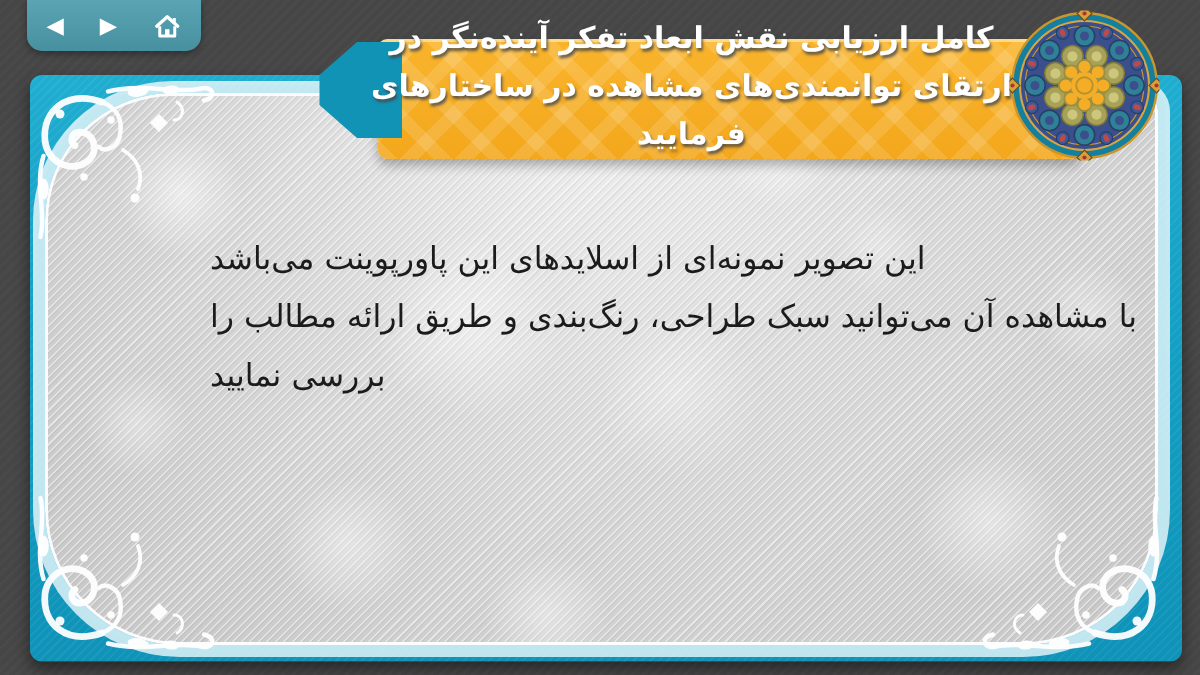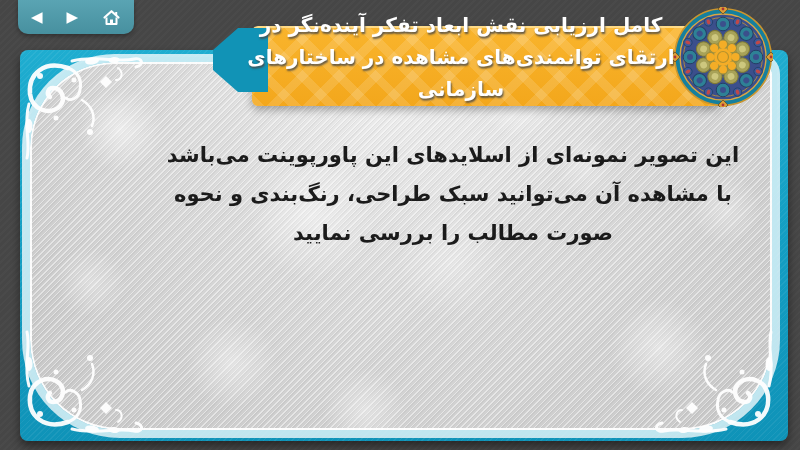--- a/index.html
+++ b/index.html
@@ -86,23 +86,23 @@
     direction:rtl;text-align:center;
     color:#ffffff;font-weight:bold;font-size:20px;line-height:32px;
     text-shadow:1px 2px 2px rgba(70,70,70,.85);
   }
 
   
   .mandala{position:absolute;left:673px;top:7px;z-index:9;}
 
   
   .body-text{
-    position:absolute;right:34px;left:140px;top:136px;z-index:4;
-    direction:rtl;text-align:center;
-    color:#1b1b1b;font-weight:bold;font-size:21px;line-height:39px;
+    position:absolute;right:34px;left:140px;top:153px;z-index:4;
+    direction:rtl;text-align:left;
+    color:#1b1b1b;font-weight:normal;font-size:21px;line-height:39px;
   }
 
   .flourish path, .flourish circle, .flourish ellipse{vector-effect:non-scaling-stroke;}
 </style>
 </head>
 <body>
 
 <div class="slide">
 
   <div class="frame"></div>
@@ -186,21 +186,21 @@
     </button>
   </div>
 
   <div class="banner"></div>
   <svg class="banner-chevron" width="58" height="68" viewBox="0 0 58 68">
     <path d="M58,2 L28,2 L3,24 L3,44 L28,66 L58,66 Z" fill="#1193b6"></path>
   </svg>
   <div class="slide-title">
     <div>کامل ارزیابی نقش ابعاد تفکر آینده‌نگر در</div>
     <div>ارتقای توانمندی‌های مشاهده در ساختارهای</div>
-    <div>سازمانی</div>
+    <div>فرمایید</div>
   </div>
 
   <svg class="mandala" width="100" height="100" viewBox="0 0 100 100">
     <defs>
       <g id="ptA">
           <circle cx="0" cy="-33" r="6.8" fill="#2e8196" stroke="#253f66" stroke-width="1"></circle>
           <circle cx="0" cy="-33" r="3" fill="#3b4f8c"></circle>
         </g>
       <g id="ptB">
           <circle cx="0" cy="-38" r="4.2" fill="#3b5a9a" stroke="#22406b" stroke-width="0.8"></circle>
@@ -259,16 +259,16 @@
       <circle r="5.5" fill="none" stroke="#b5922d" stroke-width="1.2"></circle>
       <use href="#ptE"></use>
         <use href="#ptE" transform="rotate(90)"></use>
         <use href="#ptE" transform="rotate(180)"></use>
         <use href="#ptE" transform="rotate(270)"></use>
     </g>
   </svg>
 
   <div class="body-text">
     <div>این تصویر نمونه‌ای از اسلایدهای این پاورپوینت می‌باشد</div>
-    <div>با مشاهده آن می‌توانید سبک طراحی، رنگ‌بندی و نحوه صورت مطالب را بررسی نمایید</div>
+    <div>با مشاهده آن می‌توانید سبک طراحی، رنگ‌بندی و طریق ارائه مطالب را بررسی نمایید</div>
   </div>
 
 </div>
 
 </body></html>

